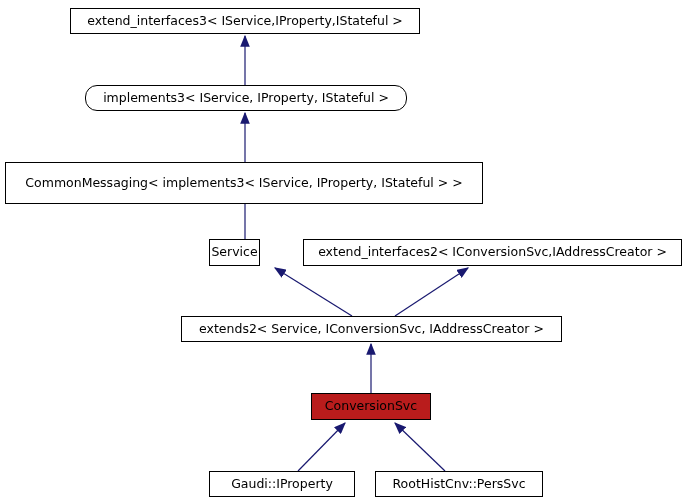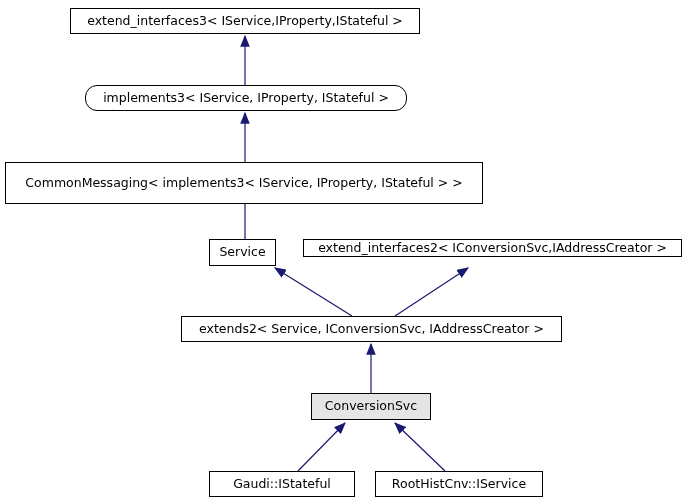--- a/index.html
+++ b/index.html
@@ -31,29 +31,29 @@
     color: #000000;
     display: flex;
     align-items: center;
     justify-content: center;
     font-size: 12.5px;
     line-height: 1;
     white-space: nowrap;
     cursor: pointer;
   }
   .node.selected {
-    background: #e5e5e5;
+    background: #b91c1c;
     cursor: default;
   }
   
   .n0 { left: 70px;  top: 8px;   width: 350px; height: 26px; }
   .n1 { left: 85px;  top: 85px;  width: 322px; height: 26px; border-radius: 12px; }
   .n2 { left: 5px;   top: 162px; width: 478px; height: 42px; }
-  .n3 { left: 209px; top: 239px; width: 67px;  height: 27px; justify-content: center; }
-  .n4 { left: 303px; top: 239px; width: 379px; height: 18px; }
+  .n3 { left: 209px; top: 239px; width: 51px;  height: 27px; justify-content: center; }
+  .n4 { left: 303px; top: 239px; width: 379px; height: 27px; }
   .n5 { left: 181px; top: 316px; width: 381px; height: 26px; text-align: center; }
   .n6 { left: 311px; top: 393px; width: 120px; height: 27px; }
   .n7 { left: 209px; top: 471px; width: 146px; height: 26px; }
   .n8 { left: 375px; top: 471px; width: 168px; height: 26px; }
 </style>
 </head>
 <body>
 
 <div class="canvas">
 
@@ -103,20 +103,20 @@
 
   <div class="node n5">
     <span>extends2&lt; Service, IConversionSvc, IAddressCreator &gt;</span>
   </div>
 
   <div class="node n6 selected">
     <span>ConversionSvc</span>
   </div>
 
   <div class="node n7">
-    <span>Gaudi::IStateful</span>
+    <span>Gaudi::IProperty</span>
   </div>
 
   <div class="node n8">
-    <span>RootHistCnv::IService</span>
+    <span>RootHistCnv::PersSvc</span>
   </div>
 
 </div>
 
 </body></html>

